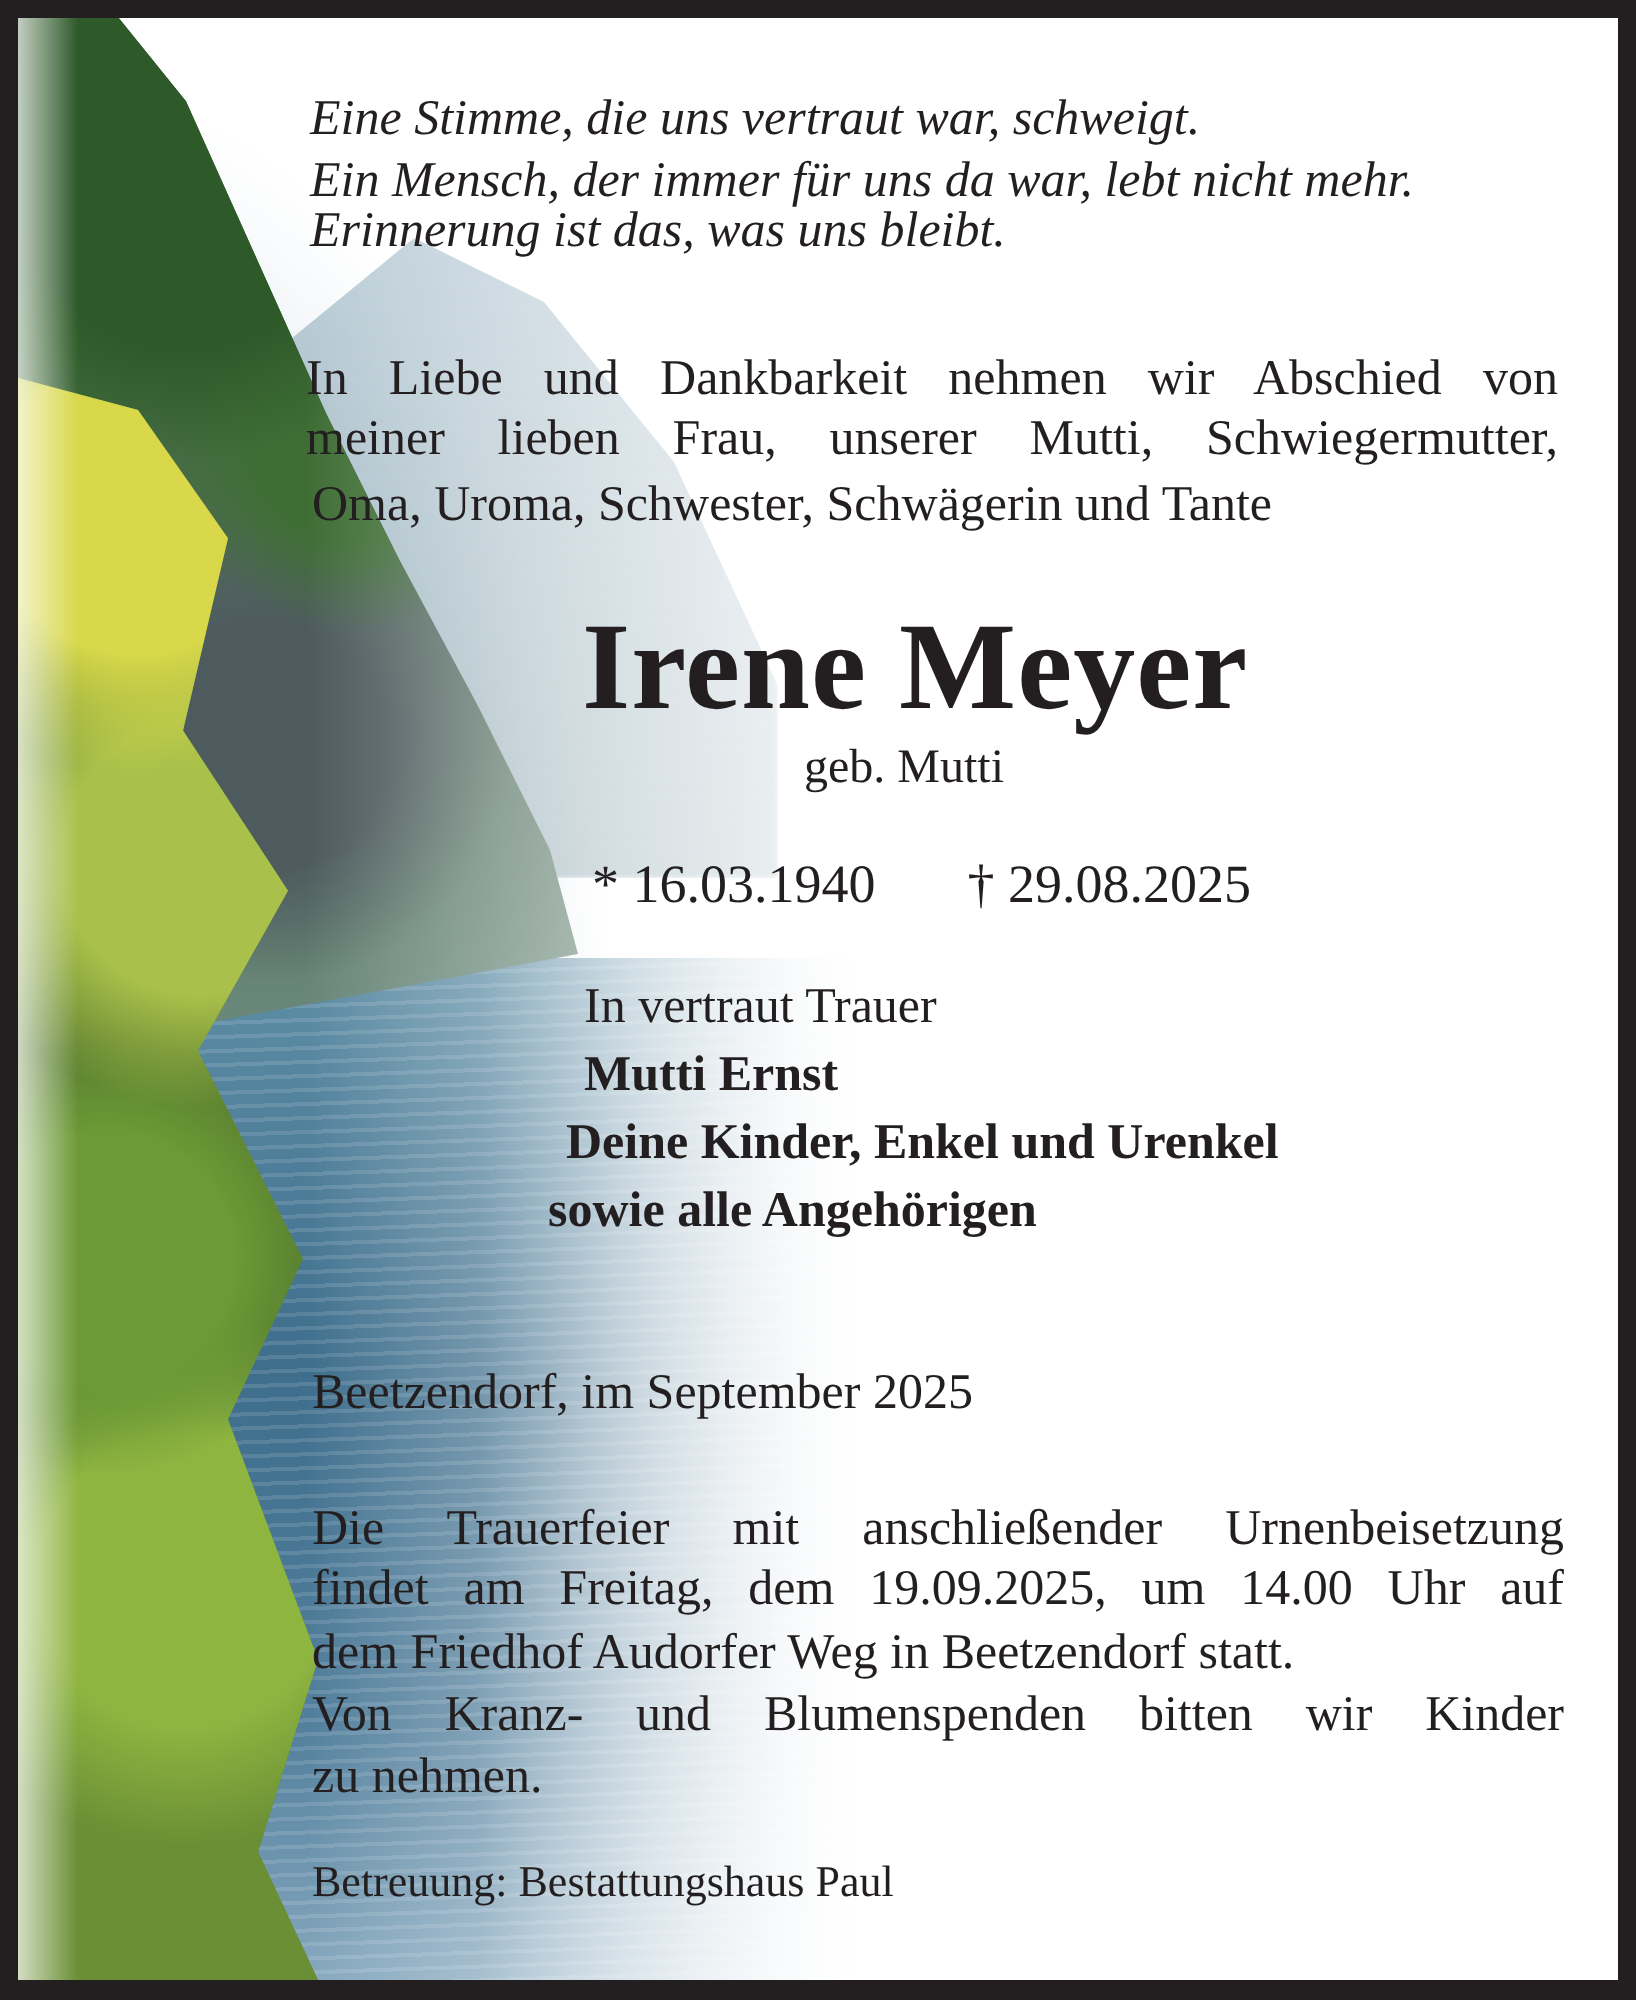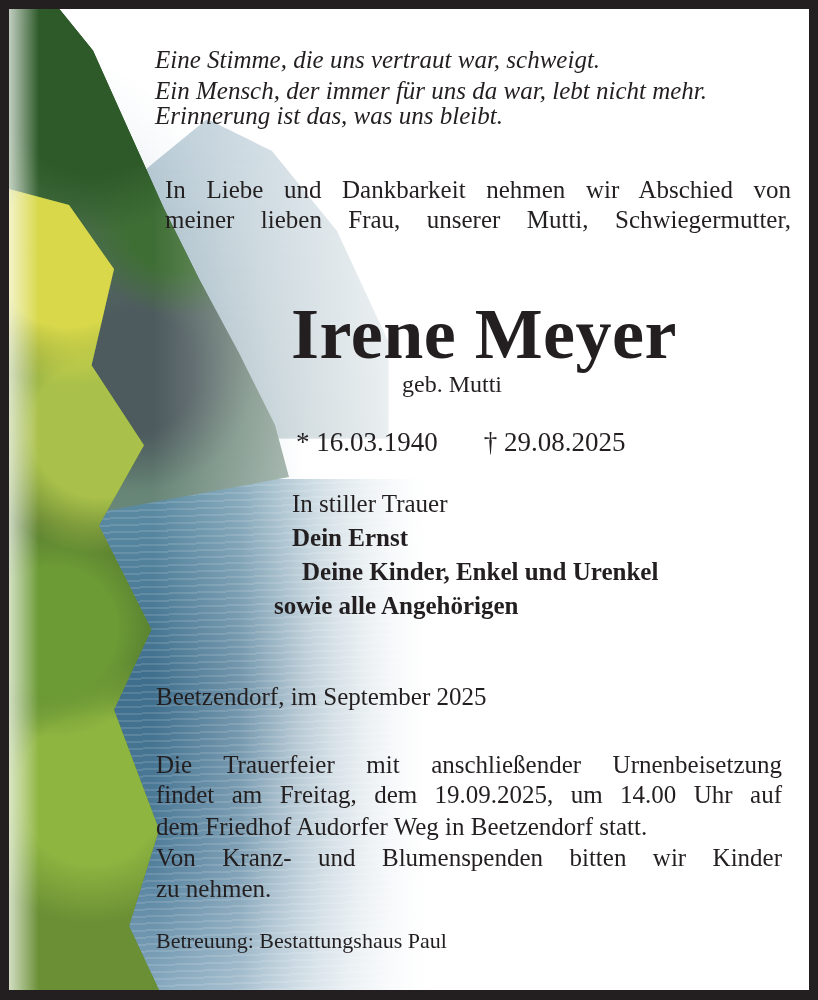--- a/index.html
+++ b/index.html
@@ -84,21 +84,21 @@
       text-align-last: justify;
       font-size: 25px;
       line-height: 30px;
       white-space: nowrap;
     }
     .just span { display: block; }
     .italic { font-style: italic; }
     .bold { font-weight: bold; }
     .name {
       position: absolute; left: 282px; top: 290px;
-      font-size: 72px; line-height: 70px; font-weight: bold;
+      font-size: 62px; line-height: 70px; font-weight: bold;
       white-space: nowrap; letter-spacing: 0.5px;
     }
     .geb { position: absolute; left: 393px; top: 361px; font-size: 24px; line-height: 28px; white-space: nowrap; }
     .dates { position: absolute; left: 287px; top: 418px; font-size: 27px; line-height: 30px; white-space: nowrap; }
     .dates .gap { display: inline-block; width: 46px; }
     .small { font-size: 22px; line-height: 22px; }
   </style>
 </head>
 <body>
 
@@ -113,34 +113,35 @@
     <div class="fade-right"></div>
     <div class="fade-left"></div>
   </div>
 
   <div class="text">
 
     <div class="line italic" style="left:146px; top:36px;">Eine Stimme, die uns vertraut war, schweigt.</div>
     <div class="line italic" style="left:146px; top:67px;text-align:right;">Ein Mensch, der immer für uns da war, lebt nicht mehr.</div>
     <div class="line italic" style="left:146px; top:92px;">Erinnerung ist das, was uns bleibt.</div>
 
-    <div class="just" style="left:156px; top:166px;">
+    <div class="just" style="left:144px; top:166px;">
       <span>In Liebe und Dankbarkeit nehmen wir Abschied von</span>
       <span>meiner lieben Frau, unserer Mutti, Schwiegermutter,</span>
     </div>
+    <div class="line" style="left:147px; top:229px;">Oma, Uroma, Schwester, Schwägerin und Tante</div>
 
     <div class="name">Irene Meyer</div>
     <div class="geb">geb. Mutti</div>
     <div class="dates">
       <span>* 16.03.1940</span><span class="gap"></span><span>† 29.08.2025</span>
     </div>
 
-    <div class="line" style="left:283px; top:480px;">In stiller Trauer</div>
-    <div class="line bold" style="left:283px; top:514px;">Dein Ernst</div>
-    <div class="line bold" style="left:293px; top:548px;">Deine Kinder, Enkel und Urenkel</div>
+    <div class="line" style="left:283px; top:480px;">In vertraut Trauer</div>
+    <div class="line bold" style="left:283px; top:514px;">Mutti Ernst</div>
+    <div class="line bold" style="left:274px; top:548px;">Deine Kinder, Enkel und Urenkel</div>
     <div class="line bold" style="left:265px; top:582px;">sowie alle Angehörigen</div>
 
     <div class="line" style="left:147px; top:673px;">Beetzendorf, im September 2025</div>
 
     <div class="just" style="left:147px; top:741px;">
       <span>Die Trauerfeier mit anschließender Urnenbeisetzung</span>
       <span>findet am Freitag, dem 19.09.2025, um 14.00 Uhr auf</span>
     </div>
     <div class="line" style="left:147px; top:803px;">dem Friedhof Audorfer Weg in Beetzendorf statt.</div>
     <div class="just" style="left:147px; top:834px;">

